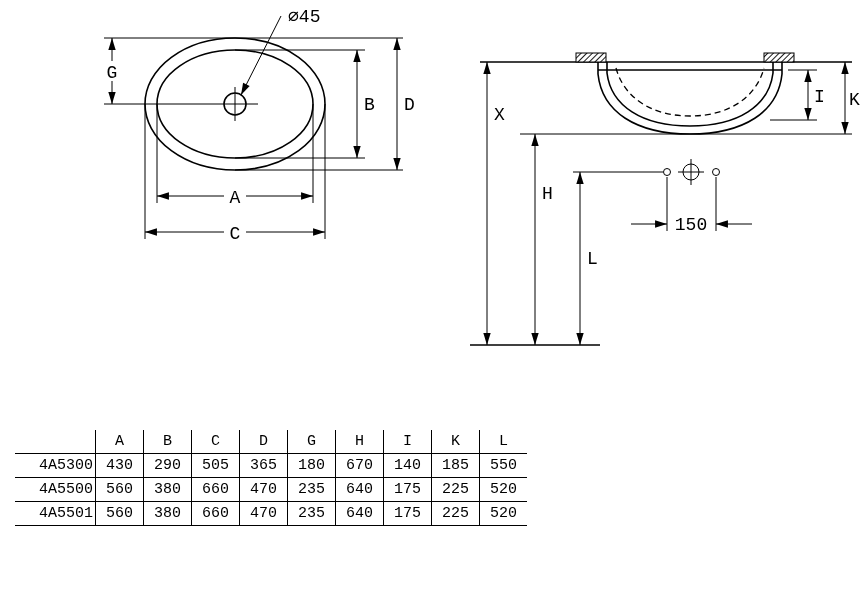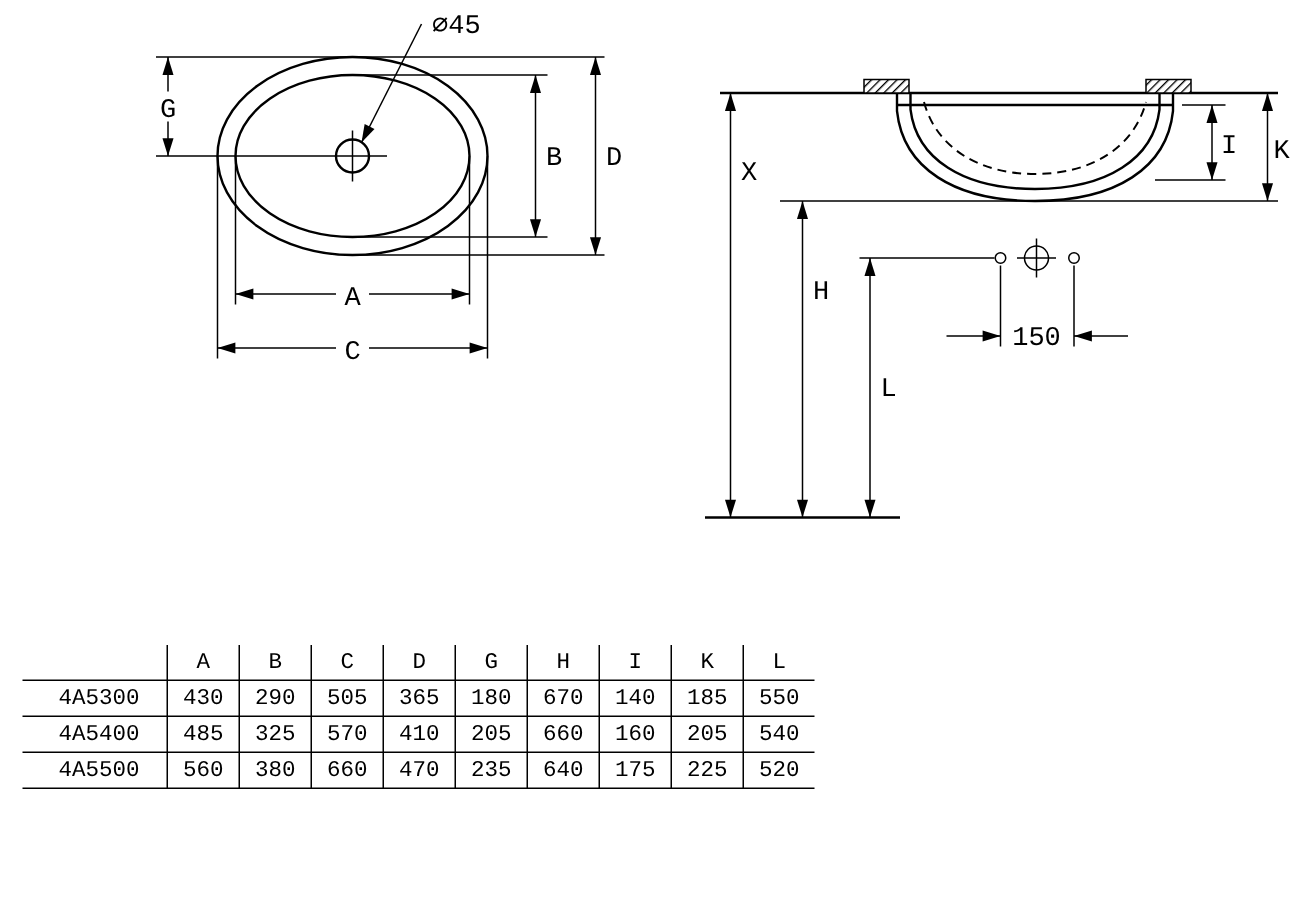--- a/index.html
+++ b/index.html
@@ -19,21 +19,21 @@
   .hatchrect{stroke:#000;stroke-width:1;}
   .spec-table{
     border-collapse:collapse;margin:28px 0 0 15px;
     font-family:"Liberation Mono","DejaVu Sans Mono",monospace;font-size:15px;color:#000;
   }
   .spec-table th,.spec-table td{
     border-right:1px solid #000;border-bottom:1px solid #000;
     height:23px;padding:0 6px;text-align:center;font-weight:normal;white-space:nowrap;
   }
   .spec-table tr > *:last-child{border-right:none;}
-  .spec-table .model{width:72px;text-align:right;padding-right:18px;}
+  .spec-table .model{width:72px;text-align:right;padding-right:2px;}
   .spec-table .col,.spec-table .val{width:35px;}
 </style>
 </head>
 <body>
 
 <div>
 
 <svg width="860" height="402" viewBox="0 0 860 402" xmlns="http://www.w3.org/2000/svg">
   <defs>
     <marker id="arrow" viewBox="0 0 12 8" refX="11.5" refY="4" markerWidth="13" markerHeight="9" orient="auto-start-reverse" markerUnits="userSpaceOnUse">
@@ -151,33 +151,33 @@
           <td class="val">290</td>
           <td class="val">505</td>
           <td class="val">365</td>
           <td class="val">180</td>
           <td class="val">670</td>
           <td class="val">140</td>
           <td class="val">185</td>
           <td class="val">550</td>
         </tr>
         <tr>
-          <td class="model">4A5400</td>
-          <td class="val">485</td>
-          <td class="val">325</td>
-          <td class="val">570</td>
-          <td class="val">410</td>
-          <td class="val">205</td>
+          <td class="model">4A5500</td>
+          <td class="val">560</td>
+          <td class="val">380</td>
           <td class="val">660</td>
-          <td class="val">160</td>
-          <td class="val">205</td>
-          <td class="val">540</td>
+          <td class="val">470</td>
+          <td class="val">235</td>
+          <td class="val">640</td>
+          <td class="val">175</td>
+          <td class="val">225</td>
+          <td class="val">520</td>
         </tr>
         <tr>
-          <td class="model">4A5500</td>
+          <td class="model">4A5501</td>
           <td class="val">560</td>
           <td class="val">380</td>
           <td class="val">660</td>
           <td class="val">470</td>
           <td class="val">235</td>
           <td class="val">640</td>
           <td class="val">175</td>
           <td class="val">225</td>
           <td class="val">520</td>
         </tr>

